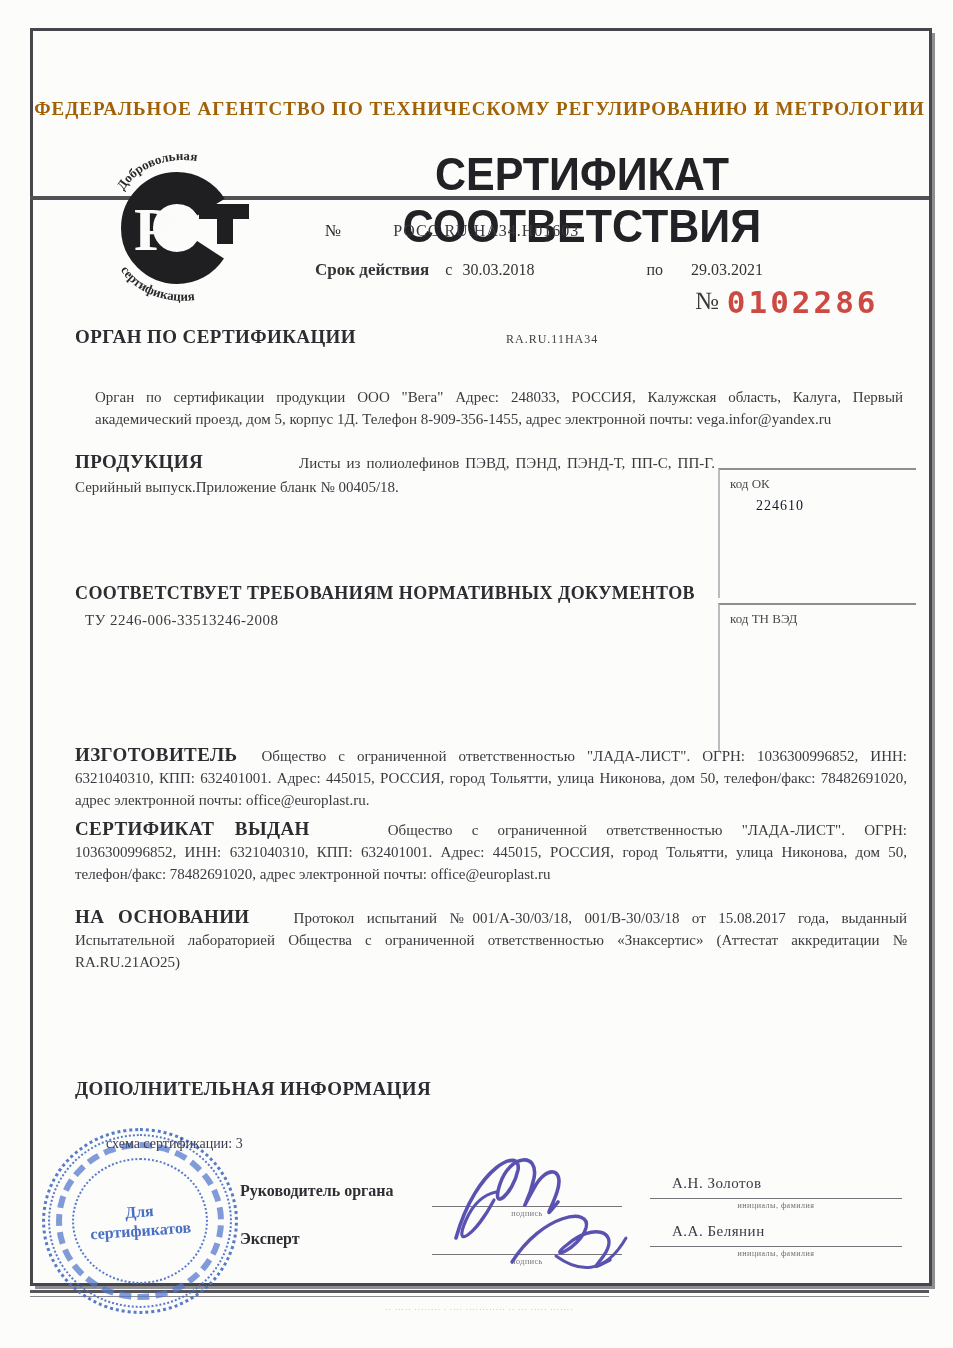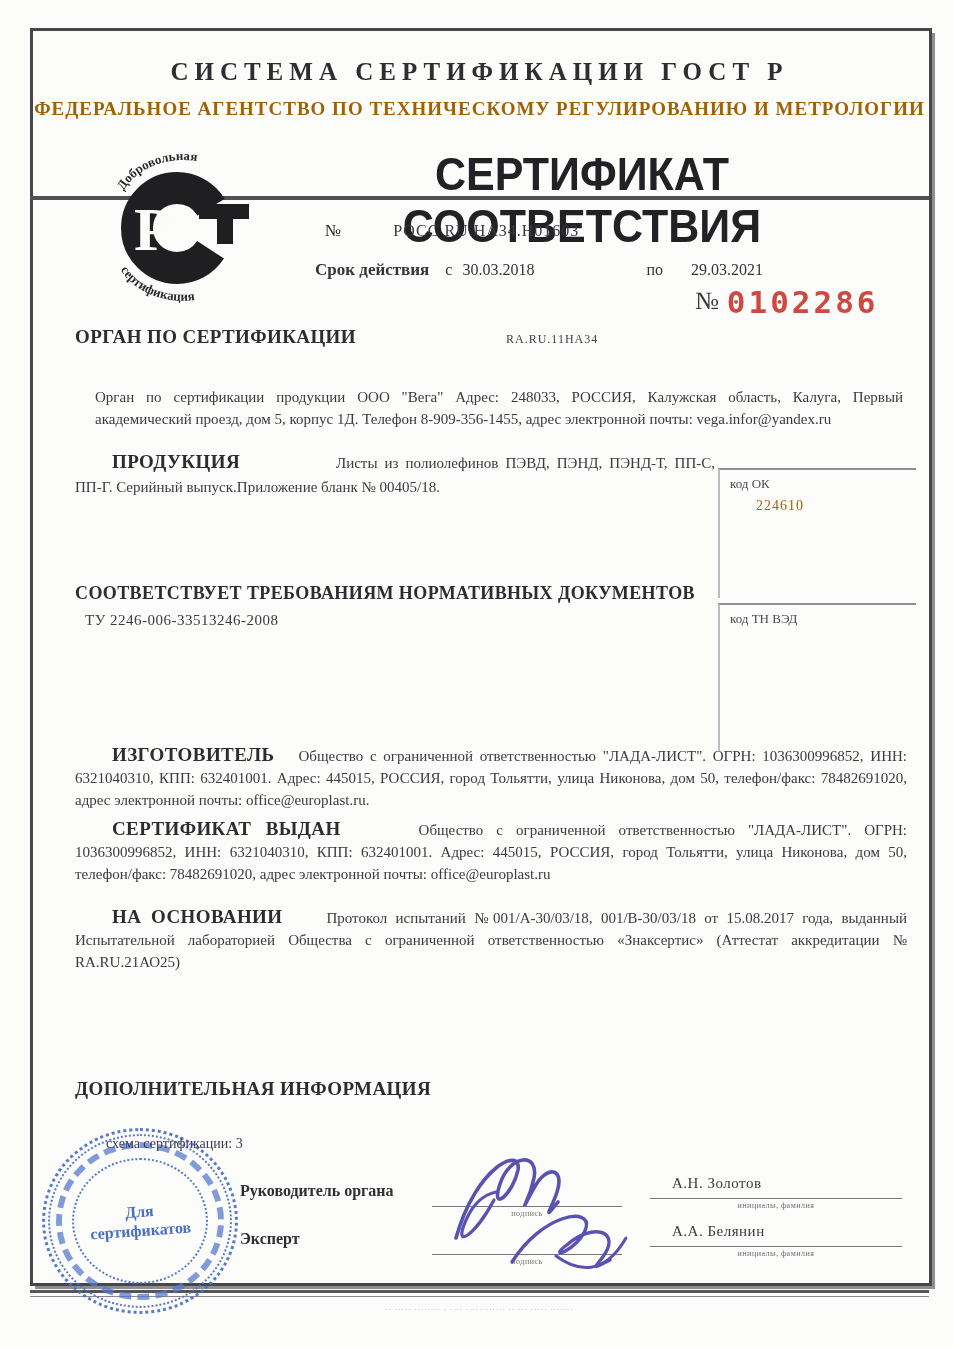--- a/index.html
+++ b/index.html
@@ -28,35 +28,35 @@
   .blank-no .sym{font-size:25px;color:#3a3a3e;vertical-align:4px;}
   .blank-no .digits{font-family:"DejaVu Sans Mono",monospace;font-size:31px;
                     font-weight:bold;letter-spacing:3px;margin-left:8px;}
   
   .sec-h{font-weight:bold;font-size:19px;letter-spacing:.4px;color:#2d2d31;}
   .body-txt{font-size:15px;line-height:22px;color:#3a3a3f;text-align:justify;}
   .org-row{left:75px;top:326px;width:830px;}
   .org-row .code{font-weight:normal;font-size:12px;letter-spacing:1px;margin-left:150px;color:#404045;}
   .org-body{left:95px;top:386px;width:808px;}
   .para{left:75px;width:832px;}
-  .para .sec-h{display:inline;margin-left:37px;}
+  .para .sec-h{display:inline;}
   .sp{display:inline-block;height:1px;}
   .product-para{top:450px;width:640px;line-height:24px;}
   .comp-h{left:75px;top:583px;width:660px;font-size:18px;}
   .tu-line{left:85px;top:612px;font-size:15px;letter-spacing:.5px;color:#3a3a3f;}
   .manu-para{top:744px;}
   .issued-para{top:818px;}
   .basis-para{top:906px;}
   .addl-h{left:75px;top:1078px;}
   .scheme{left:106px;top:1136px;font-size:14px;color:#3c3c55;z-index:3;}
   
   .code-box{left:718px;width:186px;border-top:2px solid #8f8f93;border-left:2px solid #bcbcc0;
             padding:6px 0 0 10px;font-size:13px;color:#4a4a4f;}
   .box-ok{top:468px;height:122px;}
-  .box-ok .val{display:block;margin:6px 0 0 26px;font-size:14px;letter-spacing:1px;color:#a16207;}
+  .box-ok .val{display:block;margin:6px 0 0 26px;font-size:14px;letter-spacing:1px;color:#0f172a;}
   .box-tnved{top:603px;height:140px;}
   
   .sig-label{font-weight:bold;font-size:16px;color:#2f2f33;}
   .lab-head{left:240px;top:1182px;}
   .lab-expert{left:240px;top:1230px;}
   .sig-line{height:1px;background:#77777b;}
   .sline1{left:432px;top:1206px;width:190px;}
   .sline2{left:432px;top:1254px;width:190px;}
   .nline1{left:650px;top:1198px;width:252px;}
   .nline2{left:650px;top:1246px;width:252px;}
@@ -88,21 +88,20 @@
   .b-rule2{left:30px;top:1296px;width:899px;height:1px;background:#88888c;}
   .microprint{left:30px;top:1306px;width:899px;text-align:center;font-size:7px;
               color:#9a9a9e;letter-spacing:1px;}
 </style>
 </head>
 <body>
 
 <div class="page">
   <div class="frame"></div>
 
-  <div class="abs h-system">СИСТЕМА СЕРТИФИКАЦИИ ГОСТ Р</div>
   <div class="abs h-agency">ФЕДЕРАЛЬНОЕ АГЕНТСТВО ПО ТЕХНИЧЕСКОМУ РЕГУЛИРОВАНИЮ И МЕТРОЛОГИИ</div>
   <div class="abs h-rule"></div>
 
   <svg class="abs sig-svg" style="left:95px;top:146px;" width="175" height="168" viewBox="0 0 175 168">
     <defs>
       <path id="arcT" d="M 25,52 A 66,54 0 0 1 151,52"></path>
       <path id="arcB" d="M 23,118 A 68,52 0 0 0 153,118"></path>
     </defs>
     <text font-size="13" font-weight="bold" fill="#2a2a2d" font-family="Liberation Serif, serif">
       <textPath href="#arcT" startOffset="8">Добровольная</textPath>

